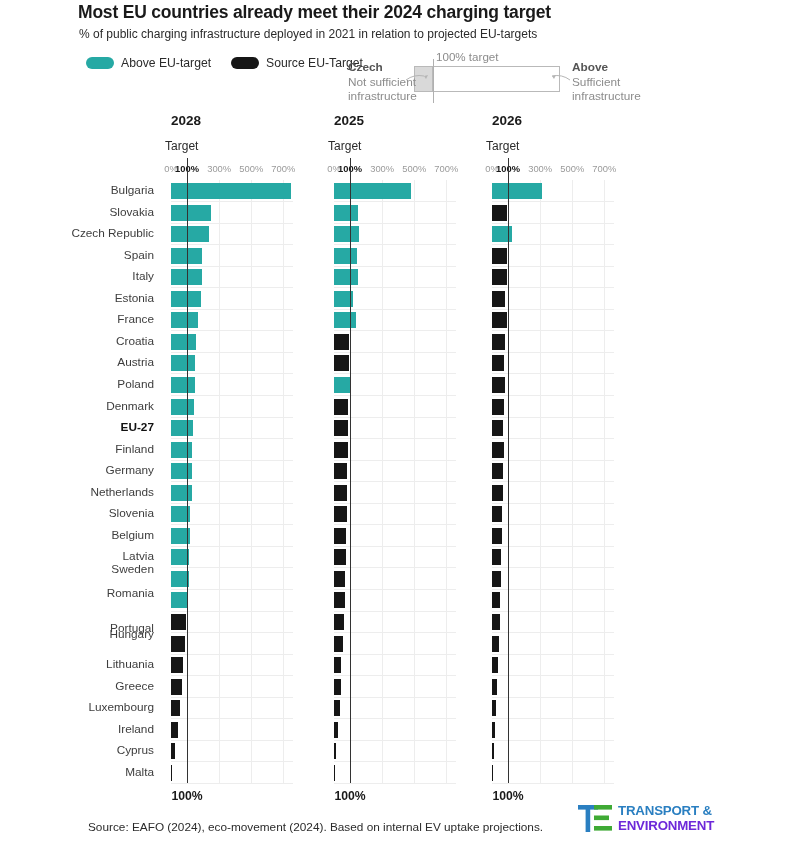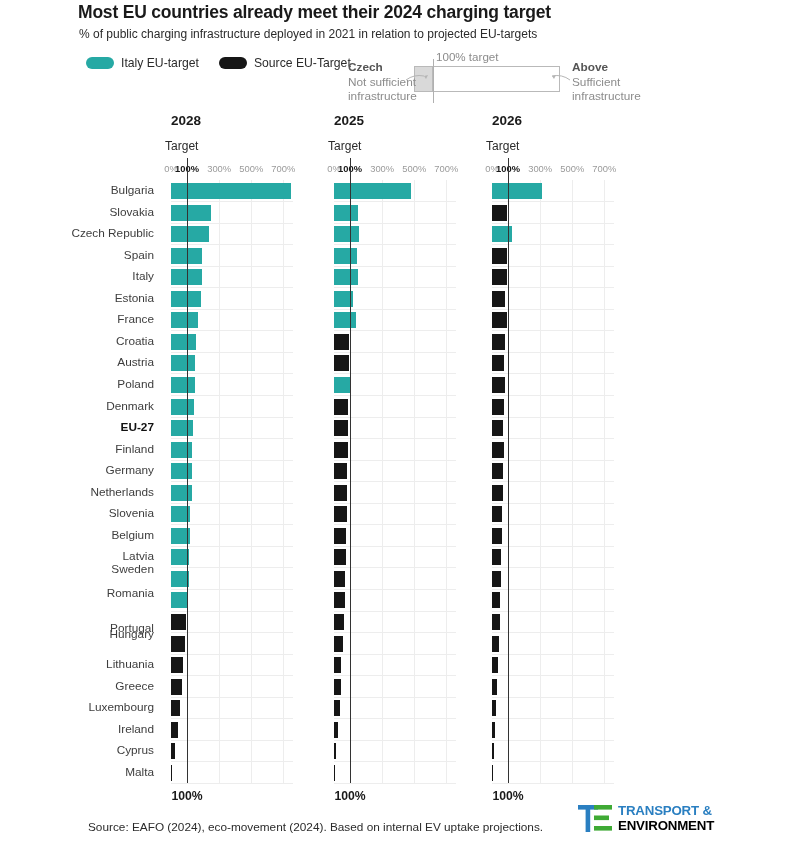--- a/index.html
+++ b/index.html
@@ -264,34 +264,34 @@
   .logo-text {
     position: absolute;
     left: 40px;
     top: 1px;
     line-height: 15px;
     font-size: 13.3px;
     font-weight: bold;
     letter-spacing: -0.2px;
   }
   .logo-l1 { color: #2a7fc1; }
-  .logo-l2 { color: #000000; }
+  .logo-l2 { color: #6d28d9; }
 </style>
 </head>
 <body>
 
 <div id="page">
 
   <div class="title">Most EU countries already meet their 2024 charging target</div>
   <div class="subtitle">% of public charging infrastructure deployed in 2021 in relation to projected EU-targets</div>
 
   <div class="legend">
     <div class="legend-item">
       <span class="legend-swatch" style="background:#26a9a4"></span>
-      <span class="legend-label">Italy EU-target</span>
+      <span class="legend-label">Above EU-target</span>
     </div>
     <div class="legend-item">
       <span class="legend-swatch" style="background:#161616"></span>
       <span class="legend-label">Source EU-Target</span>
     </div>
   </div>
 
   <div class="annot">
     <div class="annot-toptext">100% target</div>
     <div class="annot-box"></div>

